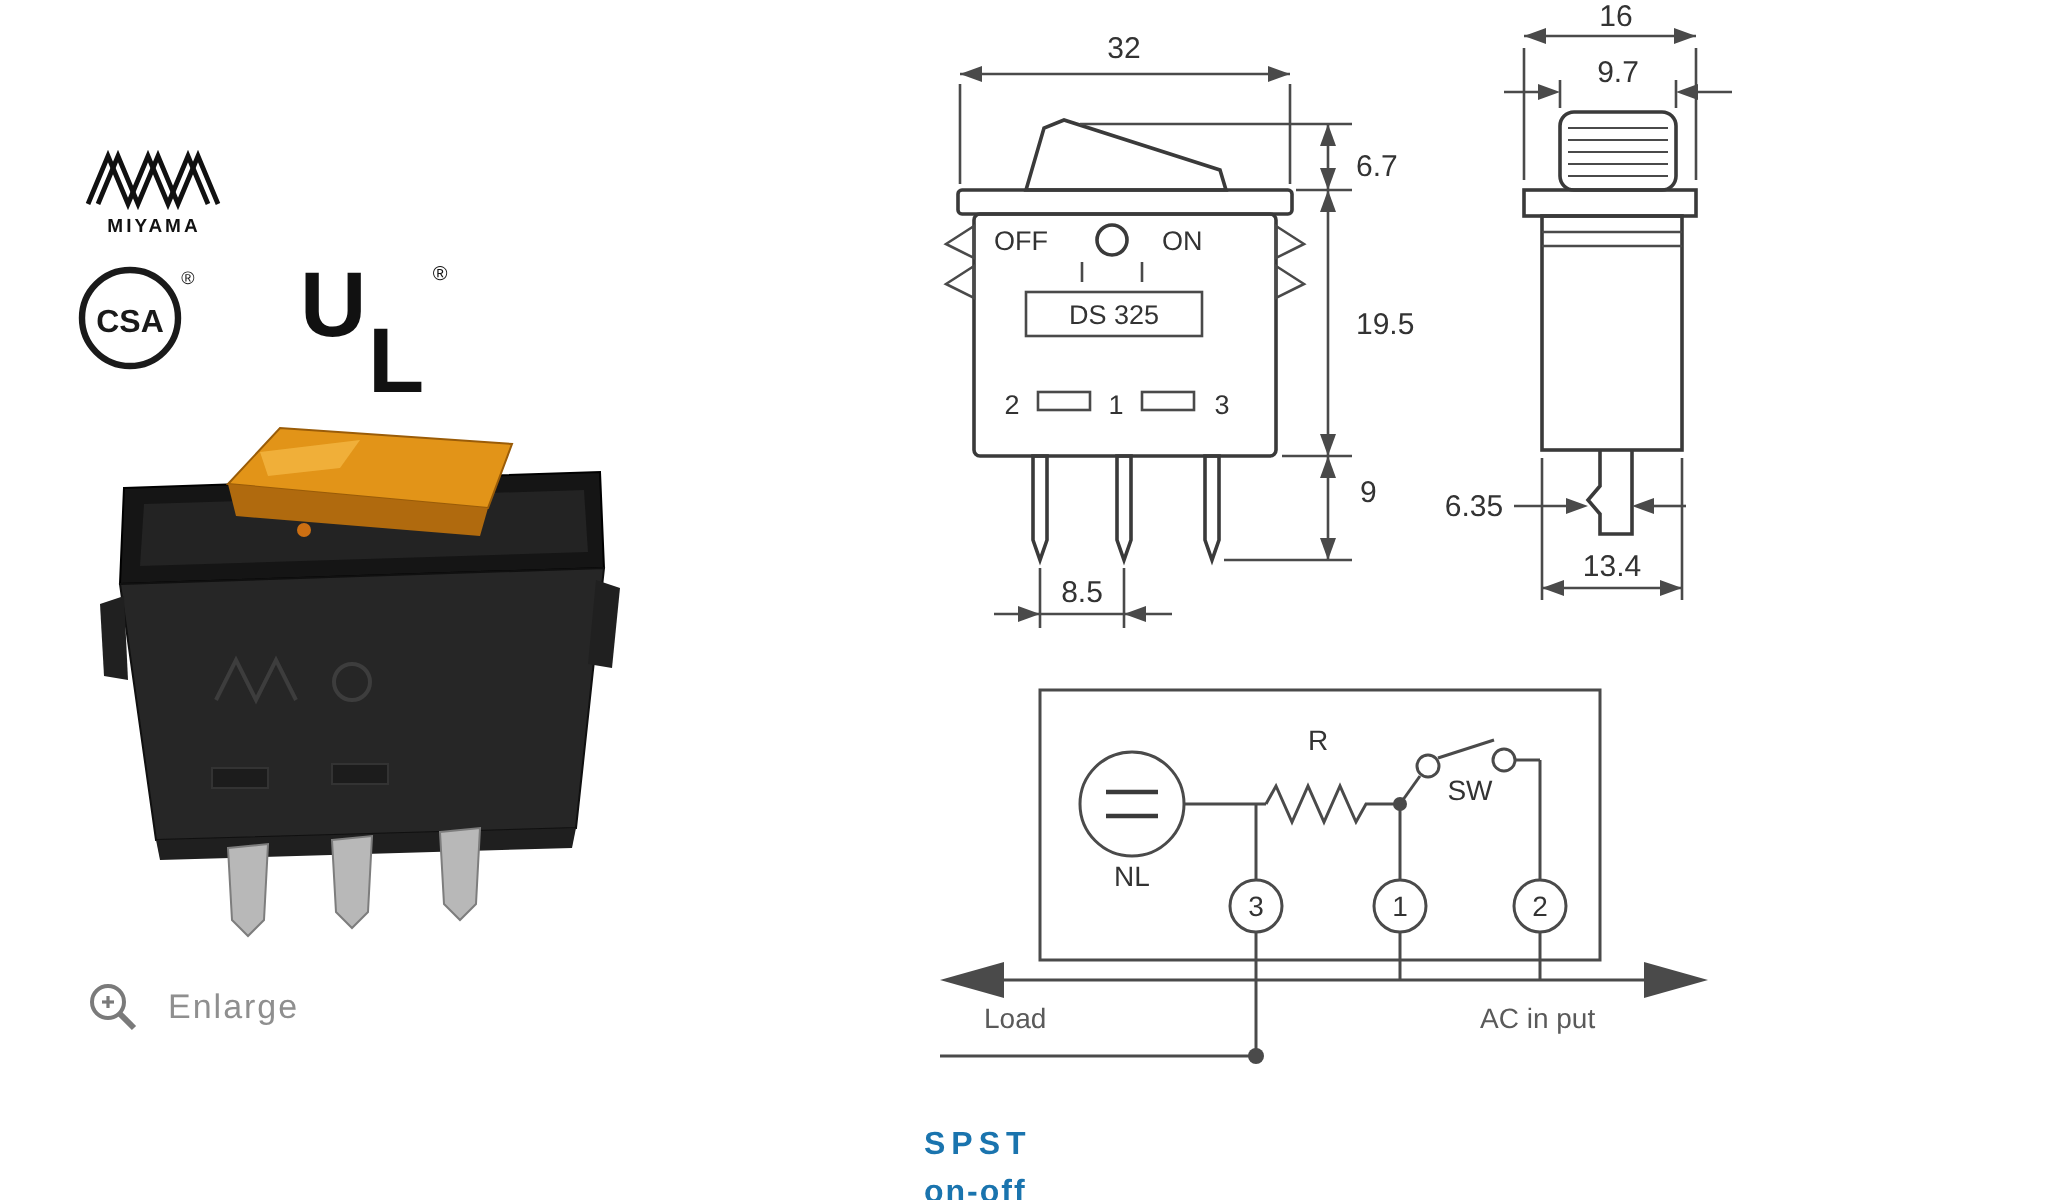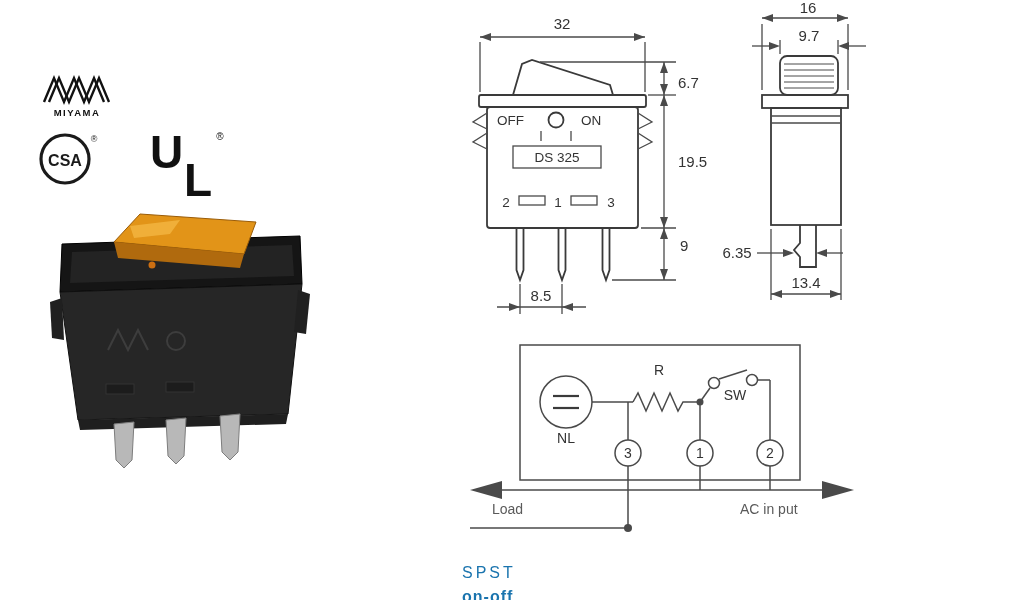--- a/index.html
+++ b/index.html
@@ -15,21 +15,21 @@
   .cir{stroke:#4a4a4a;stroke-width:1.5;fill:none}
   .arr{fill:#4a4a4a;stroke:none}
   .dim{font-size:15px;fill:#333}
   .lbl{font-size:13.5px;fill:#333}
   .ctx{font-size:14px;fill:#333}
   .muted{font-size:14px;fill:#5a5a5a}
   
   .enlarge{position:absolute;left:42px;top:489px;display:flex;align-items:center;gap:12px;cursor:pointer}
   .enlarge span{font-size:17px;color:#8f8f8f;letter-spacing:1px}
   
-  .spec-line1{position:absolute;left:462px;top:564px;color:#1a74ae;font-weight:normal;font-size:16px;letter-spacing:3px}
+  .spec-line1{position:absolute;left:462px;top:564px;color:#1a74ae;font-weight:bold;font-size:16px;letter-spacing:3px}
   .spec-line2{position:absolute;left:462px;top:588px;color:#1a74ae;font-weight:bold;font-size:16px;letter-spacing:1px}
 </style>
 </head>
 <body>
 
 <div class="stage">
 
   <svg class="abs" style="left:0;top:0" width="1024" height="600" viewBox="0 0 1024 600">
 
     <g>
@@ -245,17 +245,26 @@
     <rect x="118" y="180" width="28" height="10" fill="#1c1c1c" stroke="#333"></rect>
     <polygon points="30,218 240,212 238,222 32,228" fill="#1f1f1f"></polygon>
 
     <g>
       <polygon points="66,222 86,220 84,258 76,266 68,258" fill="#b8b8b8" stroke="#7d7d7d"></polygon>
       <polygon points="118,218 138,216 136,254 128,262 120,254" fill="#b8b8b8" stroke="#7d7d7d"></polygon>
       <polygon points="172,214 192,212 190,250 182,258 174,250" fill="#b8b8b8" stroke="#7d7d7d"></polygon>
     </g>
   </svg>
 
+  <div class="enlarge">
+    <svg width="30" height="30" viewBox="0 0 30 30">
+      <circle cx="12" cy="12" r="8" stroke="#7a7a7a" stroke-width="2" fill="none"></circle>
+      <line x1="9" y1="12" x2="15" y2="12" stroke="#7a7a7a" stroke-width="1.6"></line>
+      <line x1="12" y1="9" x2="12" y2="15" stroke="#7a7a7a" stroke-width="1.6"></line>
+      <line x1="18" y1="18" x2="25" y2="25" stroke="#7a7a7a" stroke-width="3"></line>
+    </svg>
+    <span>Enlarge</span>
+  </div>
 
   <div class="spec-line1">SPST</div>
   <div class="spec-line2">on-off</div>
 
 </div>
 
 </body></html>

